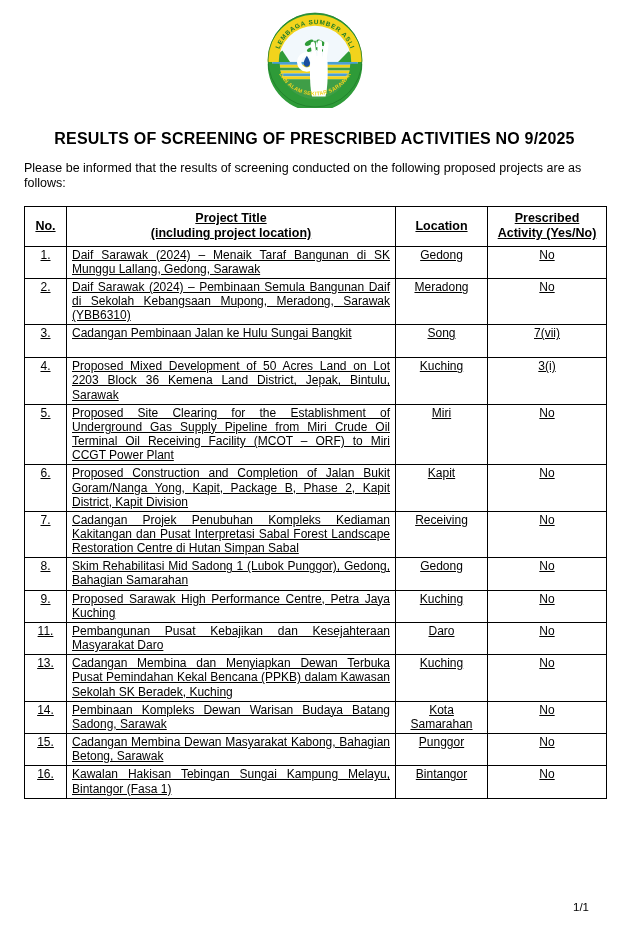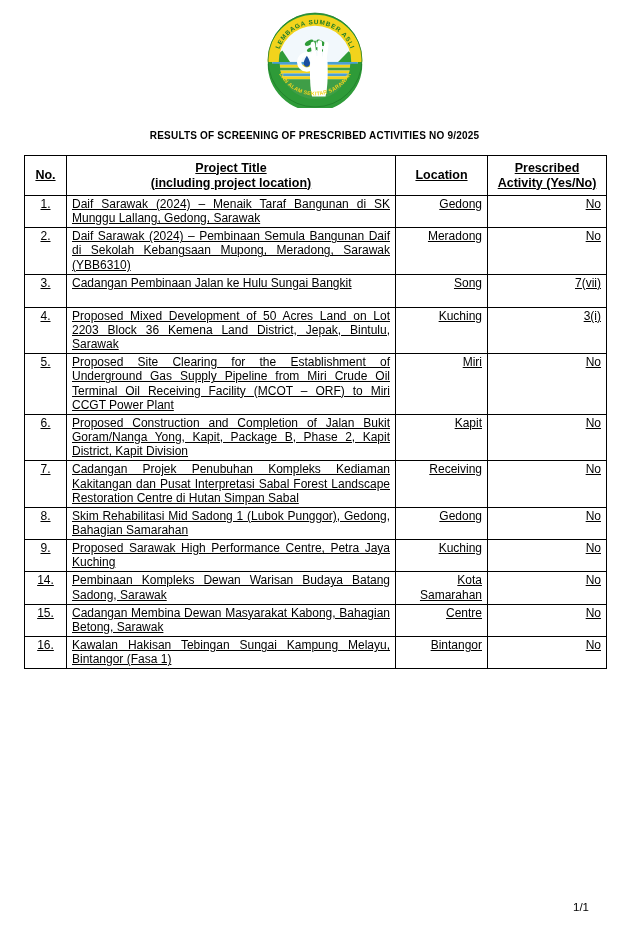--- a/index.html
+++ b/index.html
@@ -10,21 +10,21 @@
     font-family: "Liberation Sans", sans-serif;
     color: #1a1a1a;
   }
   .page { position: relative; width: 629px; height: 933px; overflow: hidden; background:#fff; }
 
   .logo-wrap { text-align: center; padding-top: 12px; height: 108px; }
   .logo-wrap svg { display: inline-block; }
 
   h1.doc-title {
     margin: 22px 10px 0;
-    font-size: 10px;
+    font-size: 16px;
     font-weight: bold;
     text-align: center;
     letter-spacing: 0.2px;
     color: #000;
   }
 
   p.intro {
     width: 582px;
     margin: 13px 23px 0 24px;
     font-size: 12.5px;
@@ -57,21 +57,21 @@
     line-height: 1.2;
     height: 40px;
   }
   td {
     vertical-align: top;
     padding: 1px 5px 2px;
     line-height: 1.18;
   }
   td.c-no { text-align: center; padding-left: 2px; padding-right: 2px; }
   td.c-title { text-align: justify; }
-  td.c-loc, td.c-act { text-align: right; }
+  td.c-loc, td.c-act { text-align: center; }
   tr.tall td { height: 33px; }
 
   .page-number {
     position: absolute;
     right: 40px;
     bottom: 20px;
     font-size: 11.5px;
     color: #000;
   }
 </style>
@@ -132,20 +132,21 @@
       </text>
       <text font-family="Liberation Sans, sans-serif" font-size="5.6" font-weight="bold" fill="#f2d31c" letter-spacing="0.25">
         <textPath href="#botArc" startOffset="50%" text-anchor="middle">DAN ALAM SEKITAR SARAWAK</textPath>
       </text>
       <circle cx="50" cy="50" r="48.9" fill="none" stroke="#1e7c28" stroke-width="0.8"></circle>
     </svg>
   </div>
 
   <h1 class="doc-title">RESULTS OF SCREENING OF PRESCRIBED ACTIVITIES NO 9/2025</h1>
 
+  <p class="intro">Please be informed that the results of screening conducted on the following proposed projects are as follows:</p>
 
   <table class="results">
     <colgroup>
         <col class="c1">
         <col class="c2">
         <col class="c3">
         <col class="c4">
       </colgroup>
     <thead>
       <tr>
@@ -204,29 +205,41 @@
         <td class="c-loc">Gedong</td>
         <td class="c-act">No</td>
       </tr>
       <tr>
         <td class="c-no">9.</td>
         <td class="c-title">Proposed Sarawak High Performance Centre, Petra Jaya Kuching</td>
         <td class="c-loc">Kuching</td>
         <td class="c-act">No</td>
       </tr>
       <tr>
+        <td class="c-no">11.</td>
+        <td class="c-title">Pembangunan Pusat Kebajikan dan Kesejahteraan Masyarakat Daro</td>
+        <td class="c-loc">Daro</td>
+        <td class="c-act">No</td>
+      </tr>
+      <tr>
+        <td class="c-no">13.</td>
+        <td class="c-title">Cadangan Membina dan Menyiapkan Dewan Terbuka Pusat Pemindahan Kekal Bencana (PPKB) dalam Kawasan Sekolah SK Beradek, Kuching</td>
+        <td class="c-loc">Kuching</td>
+        <td class="c-act">No</td>
+      </tr>
+      <tr>
         <td class="c-no">14.</td>
         <td class="c-title">Pembinaan Kompleks Dewan Warisan Budaya Batang Sadong, Sarawak</td>
         <td class="c-loc">Kota Samarahan</td>
         <td class="c-act">No</td>
       </tr>
       <tr>
         <td class="c-no">15.</td>
         <td class="c-title">Cadangan Membina Dewan Masyarakat Kabong, Bahagian Betong, Sarawak</td>
-        <td class="c-loc">Centre</td>
+        <td class="c-loc">Punggor</td>
         <td class="c-act">No</td>
       </tr>
       <tr>
         <td class="c-no">16.</td>
         <td class="c-title">Kawalan Hakisan Tebingan Sungai Kampung Melayu, Bintangor (Fasa 1)</td>
         <td class="c-loc">Bintangor</td>
         <td class="c-act">No</td>
       </tr>
     </tbody>
   </table>

